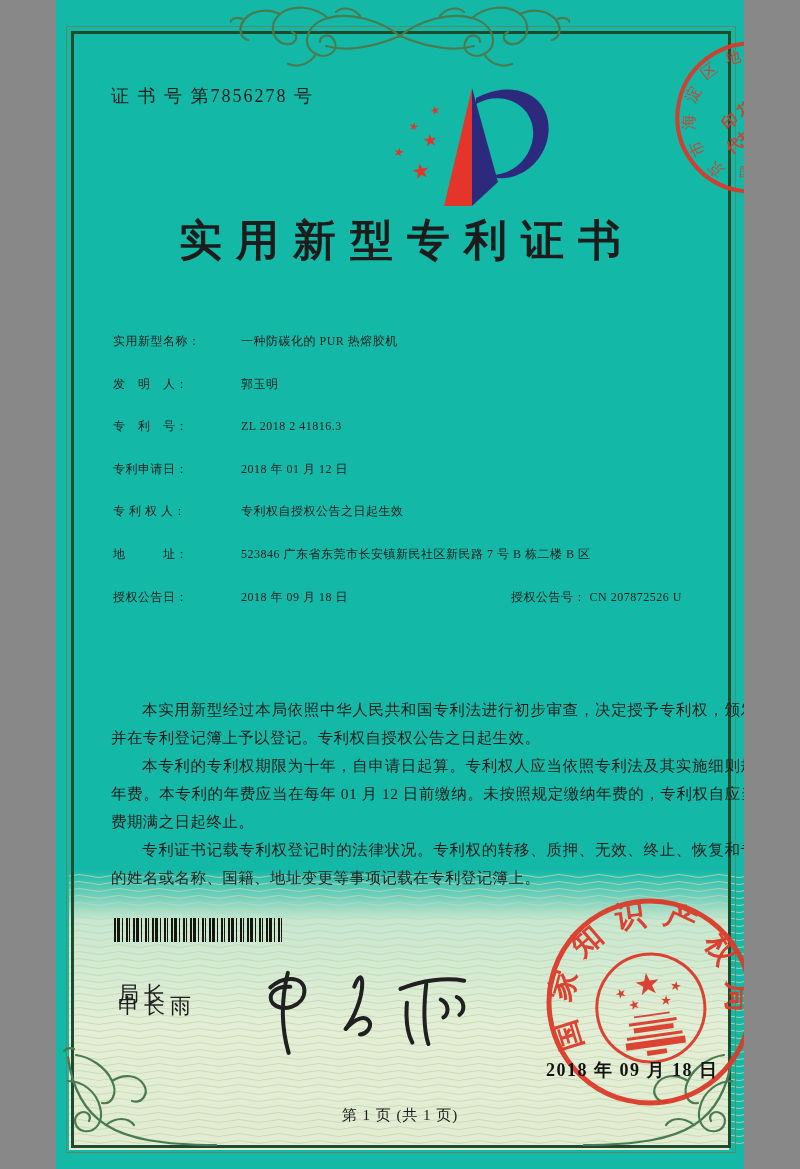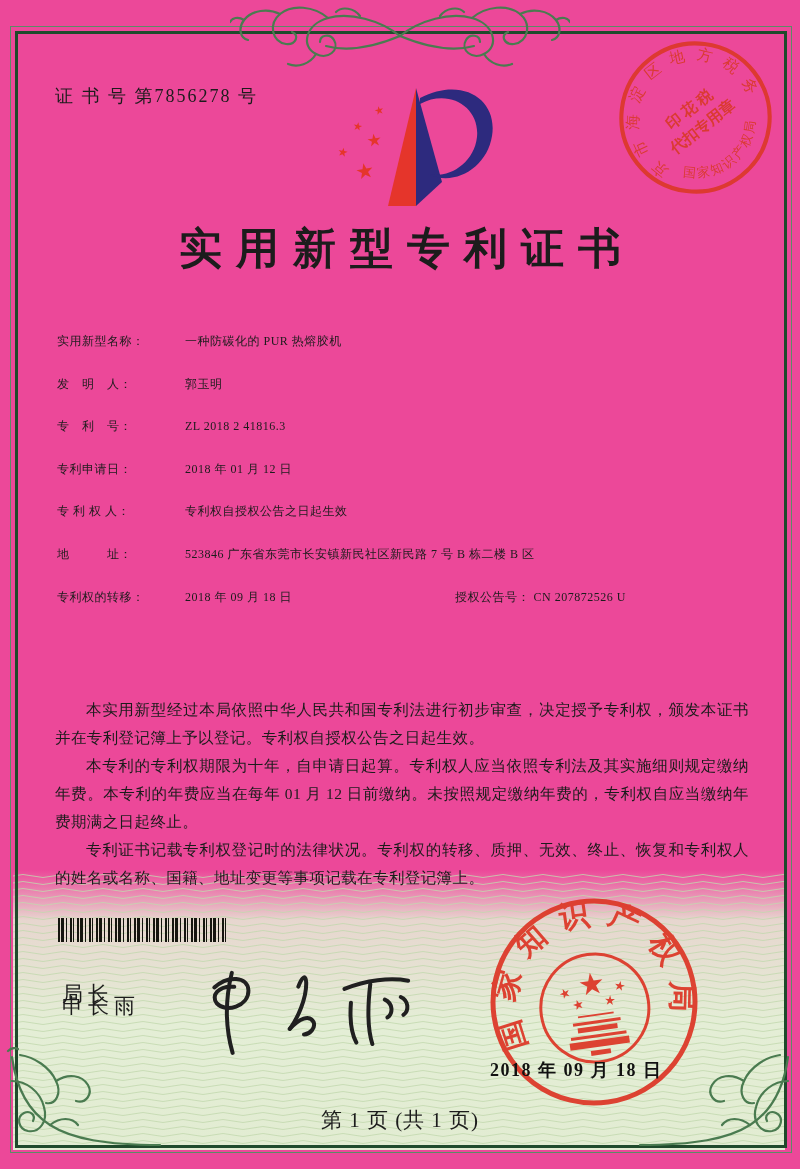--- a/index.html
+++ b/index.html
@@ -1,31 +1,31 @@
 <!DOCTYPE html>
 <html><head>
 <meta charset="utf-8">
 <style>
   html,body{margin:0;padding:0;background:#888;}
-  .page{position:relative;width:800px;height:1169px;background:#ec4899;overflow:hidden;
+  .page{position:relative;width:688px;height:1169px;background:#14b8a6;overflow:hidden;
         font-family:"Liberation Serif","DejaVu Serif",serif;color:#1c1c1c;margin:0 auto;}
   
   .band{position:absolute;left:13px;right:15px;top:870px;height:280px;z-index:0;
         background:linear-gradient(180deg,rgba(230,239,216,0) 0%,rgba(230,239,216,.85) 18%,#e4eed6 55%,#e2ecd2 100%);}
   .band svg{position:absolute;left:0;top:0;}
   
   .frame-outer{position:absolute;left:10px;top:26px;right:8px;bottom:16px;border:1.5px solid #5d8a66;z-index:2;pointer-events:none;}
   .frame-inner{position:absolute;left:15px;top:31px;right:13px;bottom:21px;border:3.5px solid #1f4a2c;z-index:2;pointer-events:none;}
   .ornament-top{position:absolute;left:50%;top:2px;transform:translateX(-50%);z-index:3;}
   .ornament-bl{position:absolute;left:6px;bottom:12px;z-index:3;}
   .ornament-br{position:absolute;right:6px;bottom:12px;z-index:3;transform:scaleX(-1);}
   .cert-no{position:absolute;left:55px;top:84px;font-size:18px;letter-spacing:2px;z-index:4;}
   .logo{position:absolute;left:328px;top:84px;z-index:4;}
   .stamp-tax{position:absolute;left:608px;top:30px;z-index:5;transform:rotate(-38deg);opacity:.93;}
-  .title{position:absolute;left:0;right:0;top:220px;text-align:center;font-size:43px;font-weight:bold;
+  .title{position:absolute;left:0;right:0;top:212px;text-align:center;font-size:43px;font-weight:bold;
          letter-spacing:14px;text-indent:14px;z-index:4;}
   .fields{position:absolute;left:57px;top:332px;width:692px;z-index:4;}
   .frow{display:flex;font-size:12px;margin-bottom:24px;line-height:1.55;letter-spacing:.5px;}
   .flabel{min-width:128px;white-space:pre;}
   .fvalue{flex:1;}
   .fvalue.addr{max-width:545px;}
   .frow.last{position:relative;margin-bottom:0;}
   .grant{position:absolute;left:398px;top:0;white-space:nowrap;}
   .body-text{position:absolute;left:55px;top:696px;width:694px;z-index:4;font-size:15.5px;
              line-height:28px;text-align:justify;}
@@ -35,21 +35,21 @@
        #15150f 0 2px,rgba(0,0,0,0) 2px 3px,
        #15150f 3px 6px,rgba(0,0,0,0) 6px 8px,
        #15150f 8px 9px,rgba(0,0,0,0) 9px 12px,
        #15150f 12px 14px,rgba(0,0,0,0) 14px 15px,
        #15150f 15px 16px,rgba(0,0,0,0) 16px 19px);}
   .sig-office{position:absolute;left:62px;top:980px;font-size:21px;letter-spacing:5px;z-index:4;}
   .sig-name{position:absolute;left:62px;top:992px;font-size:21px;letter-spacing:5px;z-index:4;}
   .signature{position:absolute;left:195px;top:948px;z-index:4;transform:rotate(-2deg);}
   .seal-cnipa{position:absolute;left:478px;top:886px;z-index:4;transform:rotate(-8deg);opacity:.95;}
   .seal-date{position:absolute;left:490px;top:1058px;font-size:18px;font-weight:600;letter-spacing:1.5px;z-index:5;color:#111;}
-  .footer{position:absolute;left:0;right:0;top:1106px;text-align:center;font-size:21px;letter-spacing:1px;z-index:4;}
+  .footer{position:absolute;left:0;right:0;top:1106px;text-align:center;font-size:15px;letter-spacing:1px;z-index:4;}
   .red{fill:#d93a2b;}
   svg text{font-family:"Liberation Serif","DejaVu Serif",serif;}
 </style>
 </head>
 <body>
 
 <div class="page">
 
   <div class="band">
     <svg width="772" height="280">
@@ -143,21 +143,21 @@
     </div>
     <div class="frow">
       <span class="flabel">专 利 权 人：</span>
       <span class="fvalue">专利权自授权公告之日起生效</span>
     </div>
     <div class="frow">
       <span class="flabel">地　　　址：</span>
       <span class="fvalue addr">523846  广东省东莞市长安镇新民社区新民路 7 号 B 栋二楼 B 区</span>
     </div>
     <div class="frow last">
-      <span class="flabel">专利权的转移：</span>
+      <span class="flabel">授权公告日：</span>
       <span class="fvalue">2018 年 09 月 18 日</span>
       <span class="grant">
         <span>授权公告号：</span>
         <span>CN 207872526 U</span>
       </span>
     </div>
   </div>
 
   <div class="body-text">
     <p>本实用新型经过本局依照中华人民共和国专利法进行初步审查，决定授予专利权，颁发本证书并在专利登记簿上予以登记。专利权自授权公告之日起生效。</p>

